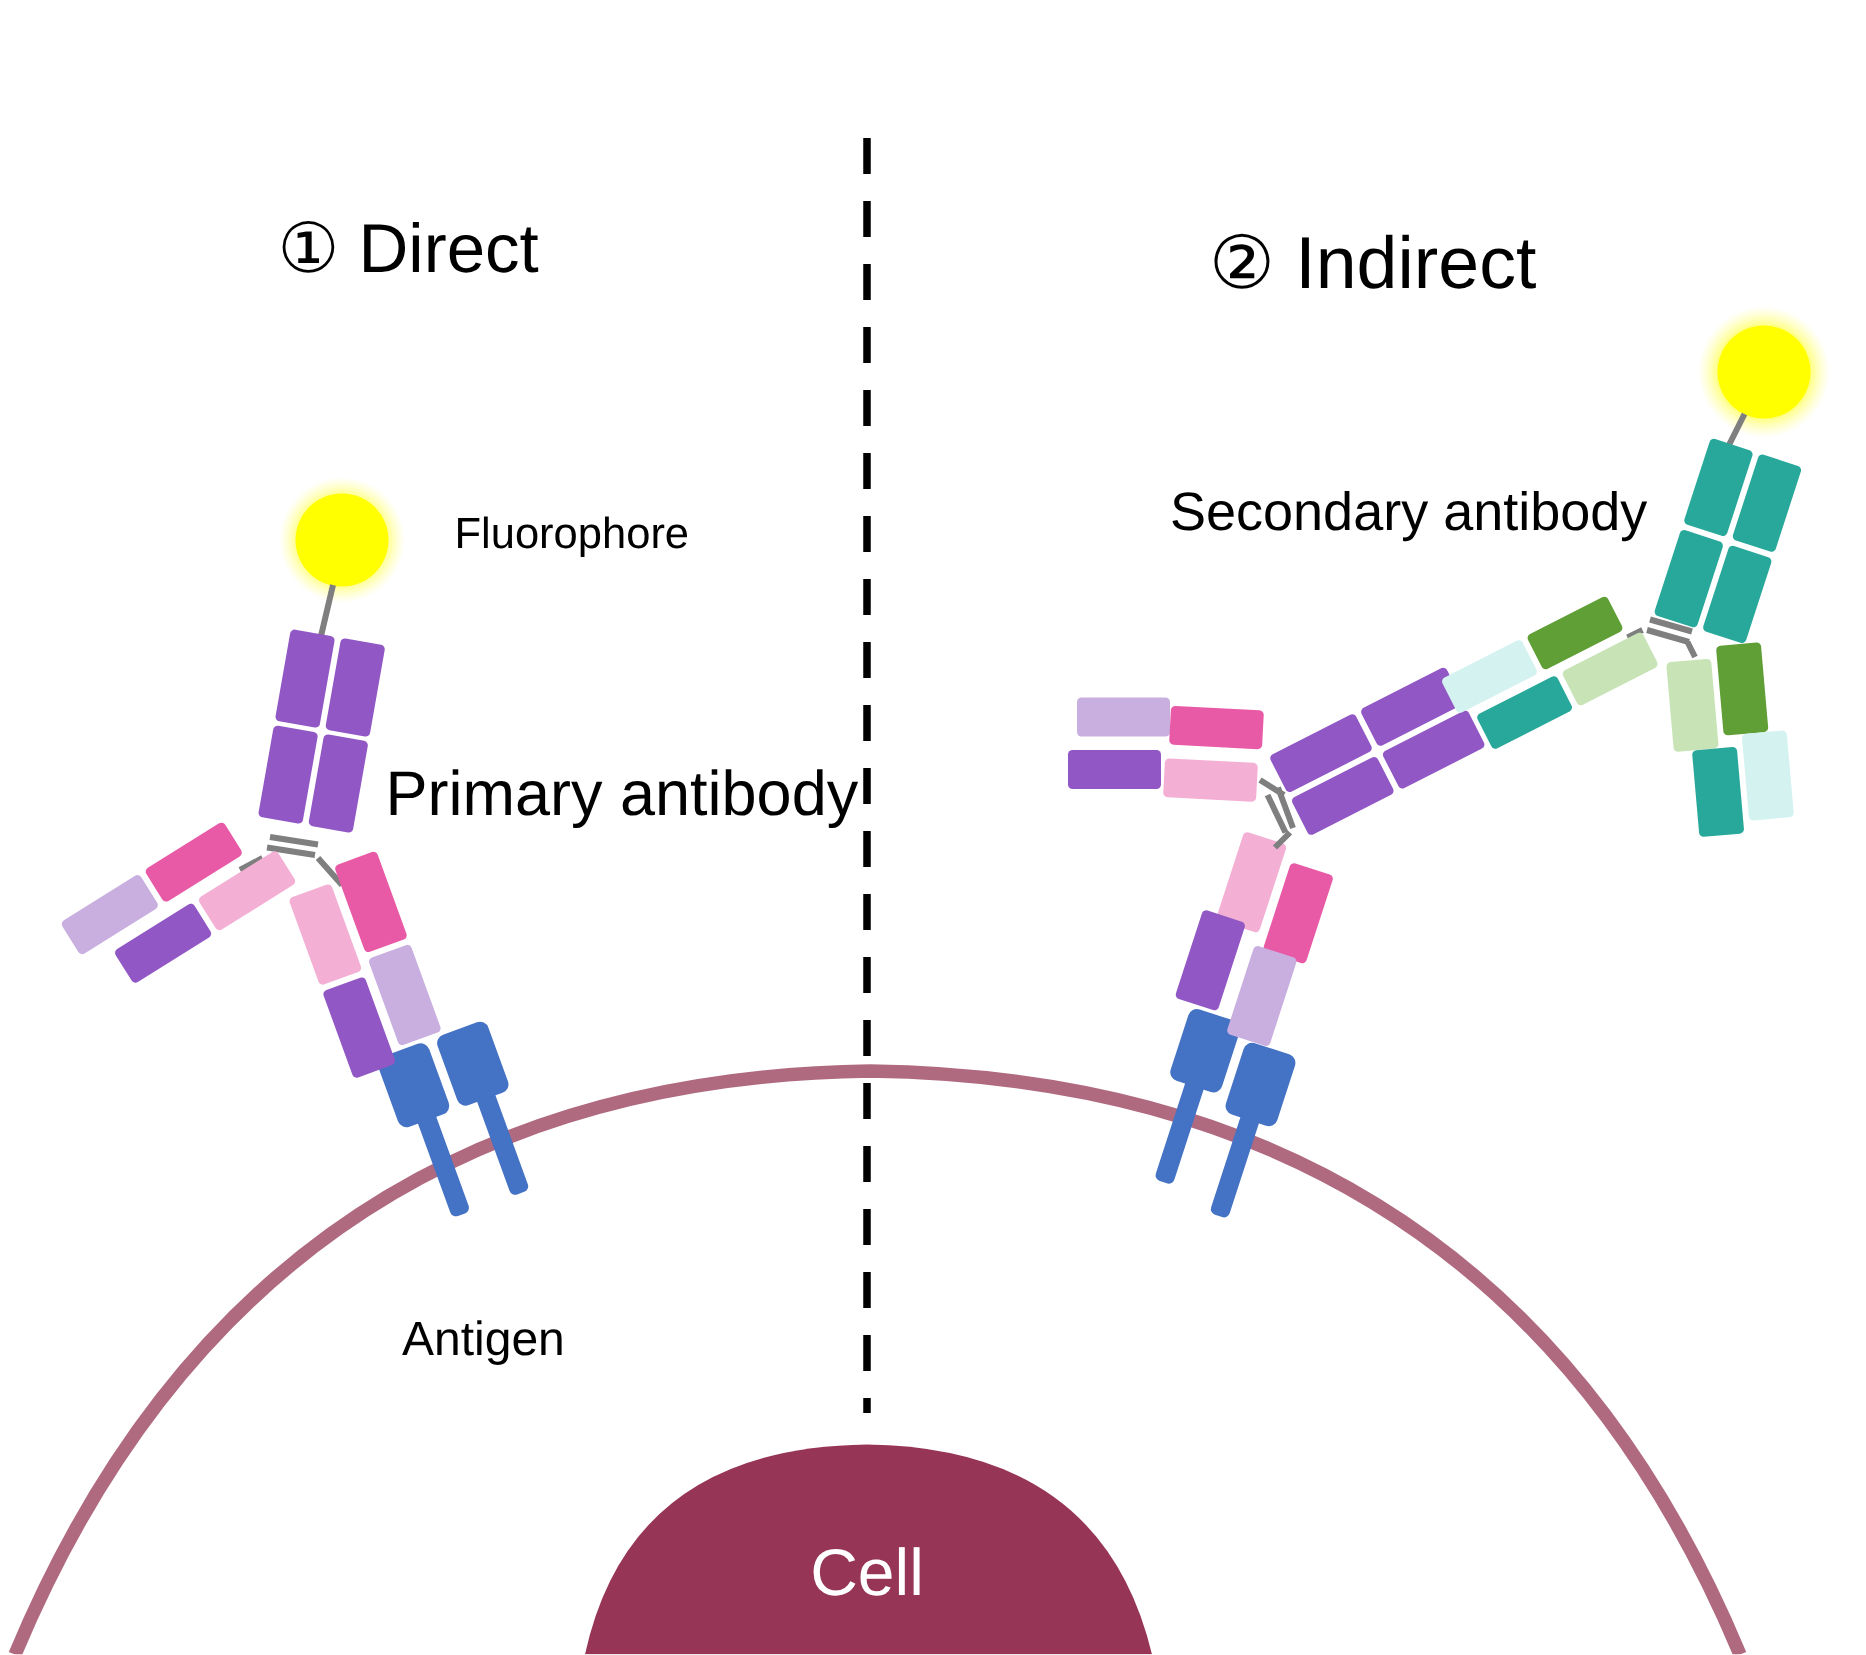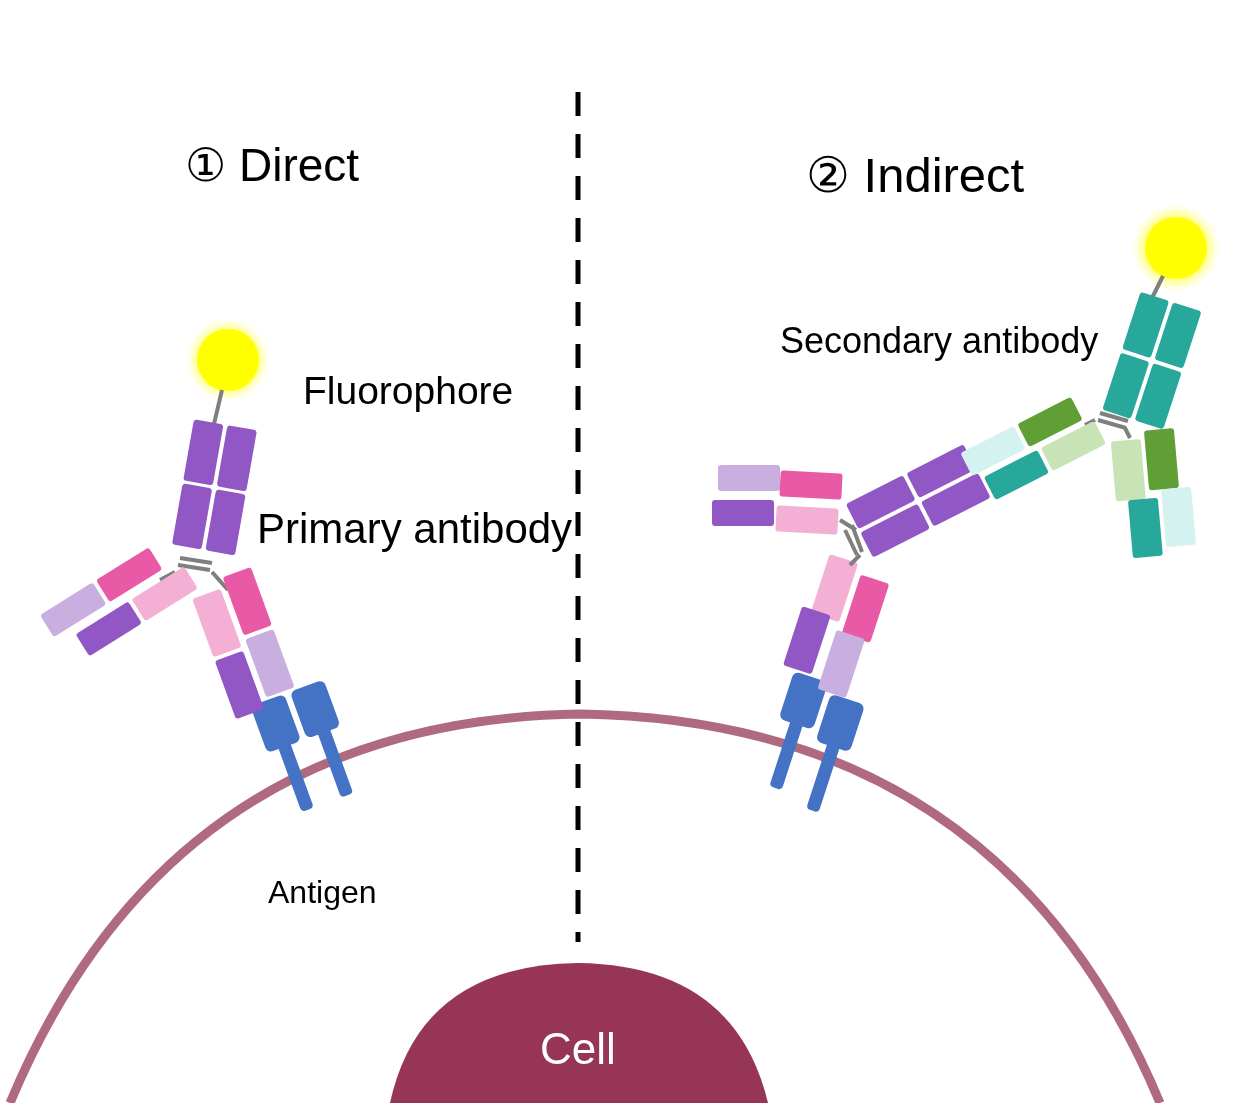--- a/index.html
+++ b/index.html
@@ -2,21 +2,21 @@
 <html><head>
 <meta charset="utf-8">
 <style>
   html,body{margin:0;padding:0;background:#fff;}
   #stage{position:relative;width:1244px;height:1103px;overflow:hidden;background:#fff;font-family:"Liberation Sans",sans-serif;}
   svg{position:absolute;left:0;top:0;}
   .lbl{position:absolute;color:#000;white-space:nowrap;}
   #title{left:0;width:1164px;text-align:center;top:14px;font-size:44px;font-weight:bold;}
   #h-direct{left:185px;top:138px;font-size:46px;}
   #h-indirect{left:762px;top:147px;font-size:49px;margin-left:44px;}
-  #l-fluor{left:303px;top:340px;font-size:39px;margin-top:29px;}
+  #l-fluor{left:303px;top:340px;font-size:29px;}
   #l-primary{left:257px;top:505px;font-size:42px;}
   #l-antigen{left:268px;top:874px;font-size:32px;}
   #l-secondary{left:780px;top:320px;font-size:36px;}
   #l-cell{left:480px;width:196px;text-align:center;top:1024px;font-size:44px;color:#fff;}
 </style>
 </head>
 <body>
 
 <div id="stage">
   <svg width="1244" height="1103" viewBox="0 0 1244 1103">

